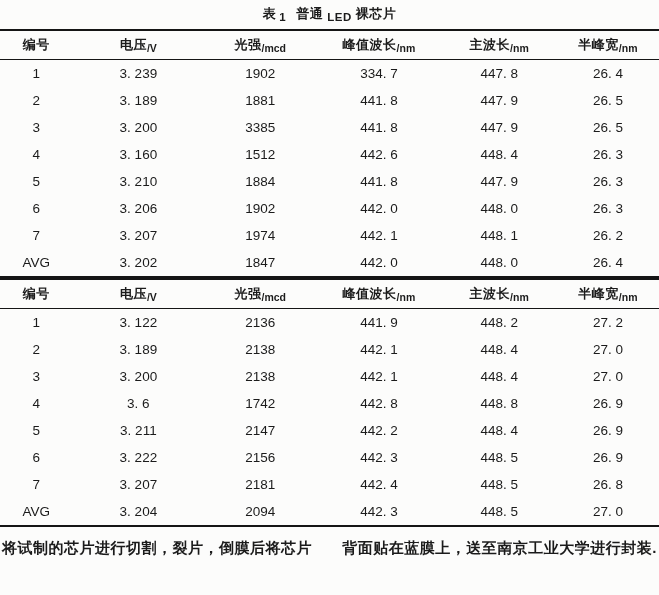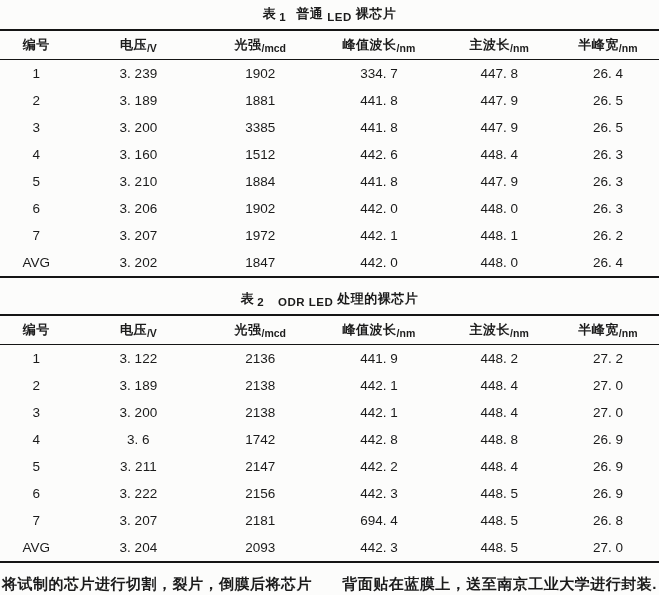--- a/index.html
+++ b/index.html
@@ -112,39 +112,36 @@
           <td>6</td>
           <td>3. 206</td>
           <td>1902</td>
           <td>442. 0</td>
           <td>448. 0</td>
           <td>26. 3</td>
         </tr>
         <tr>
           <td>7</td>
           <td>3. 207</td>
-          <td>1972</td>
+          <td>1974</td>
           <td>442. 1</td>
           <td>448. 1</td>
           <td>26. 2</td>
         </tr>
         <tr>
           <td>AVG</td>
           <td>3. 202</td>
           <td>1847</td>
           <td>442. 0</td>
           <td>448. 0</td>
           <td>26. 4</td>
         </tr>
       </tbody>
   </table>
 
-  <div class="tbl-title" style="margin-top:11px;">
-    <span>表</span><span class="t-low t-num">2</span><span></span><span class="t-low t-latin">ODR LED</span><span>处理的裸芯片</span>
-  </div>
 
   <table>
     <colgroup>
       <col class="c0">
         <col class="c1">
         <col class="c2">
         <col class="c3">
         <col class="c4">
         <col class="c5">
     </colgroup>
@@ -204,28 +201,28 @@
           <td>3. 222</td>
           <td>2156</td>
           <td>442. 3</td>
           <td>448. 5</td>
           <td>26. 9</td>
         </tr>
         <tr>
           <td>7</td>
           <td>3. 207</td>
           <td>2181</td>
-          <td>694. 4</td>
+          <td>442. 4</td>
           <td>448. 5</td>
           <td>26. 8</td>
         </tr>
         <tr>
           <td>AVG</td>
           <td>3. 204</td>
-          <td>2093</td>
+          <td>2094</td>
           <td>442. 3</td>
           <td>448. 5</td>
           <td>27. 0</td>
         </tr>
       </tbody>
   </table>
 
   <div class="footer-text">
     <p>将试制的芯片进行切割，裂片，倒膜后将芯片</p>
     <p>背面贴在蓝膜上，送至南京工业大学进行封装.</p>

